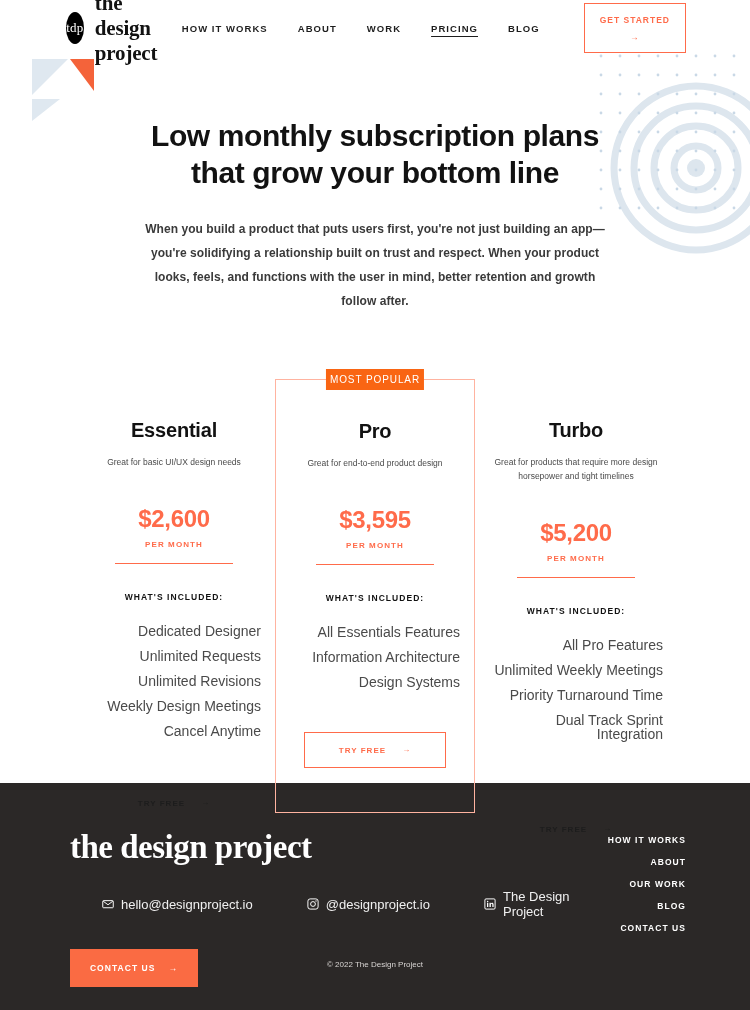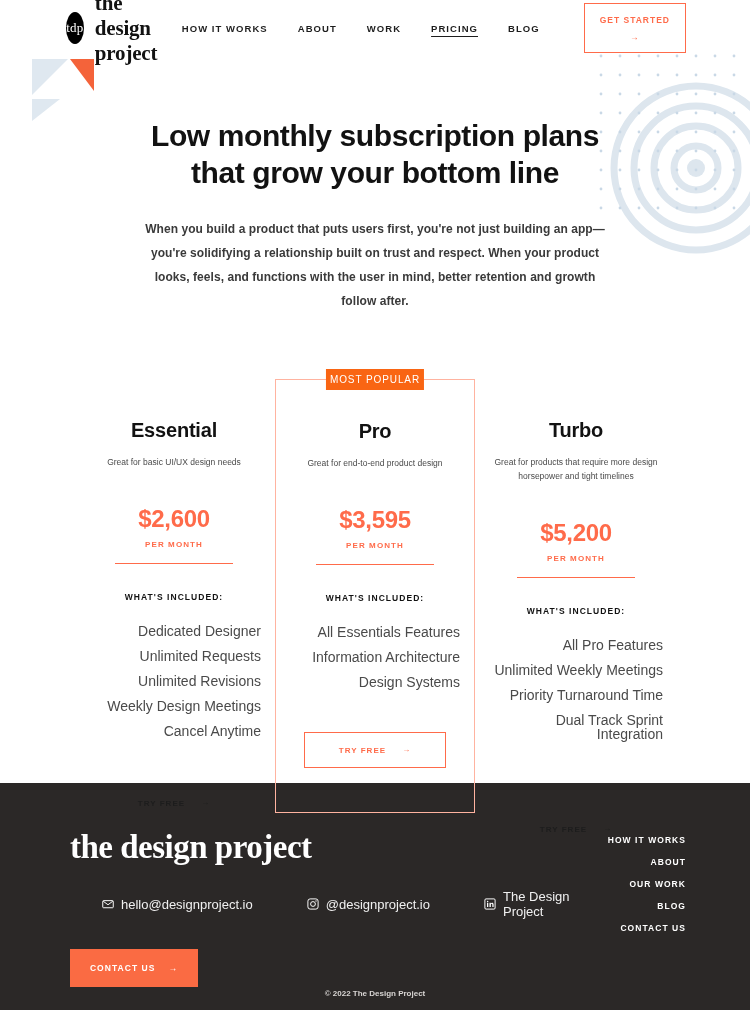--- a/index.html
+++ b/index.html
@@ -183,22 +183,22 @@
   }
   .footer-nav {
     display: flex; flex-direction: column; align-items: flex-end; gap: 12px;
     padding-top: 6px;
   }
   .footer-nav a {
     font-size: 8.5px; font-weight: 700; letter-spacing: 1.05px;
     color: #ffffff; text-decoration: none; cursor: pointer;
   }
   .copyright {
-    position: absolute; bottom: 12px; left: 0; width: 100%;
-    text-align: center; font-size: 8px; color: #d8d5d3; font-weight: 700;
+    position: absolute; bottom: 41px; left: 0; width: 100%;
+    text-align: center; font-size: 8px; color: #d8d5d3; font-weight: 400;
   }
 </style>
 </head>
 <body>
 
 <div class="page">
 
   <svg class="deco-triangles" viewBox="0 0 74 66">
     <polygon points="12,4 48,4 12,40" fill="#dfe8f0"></polygon>
     <polygon points="50,4 74,4 74,36" fill="#f4633a"></polygon>

